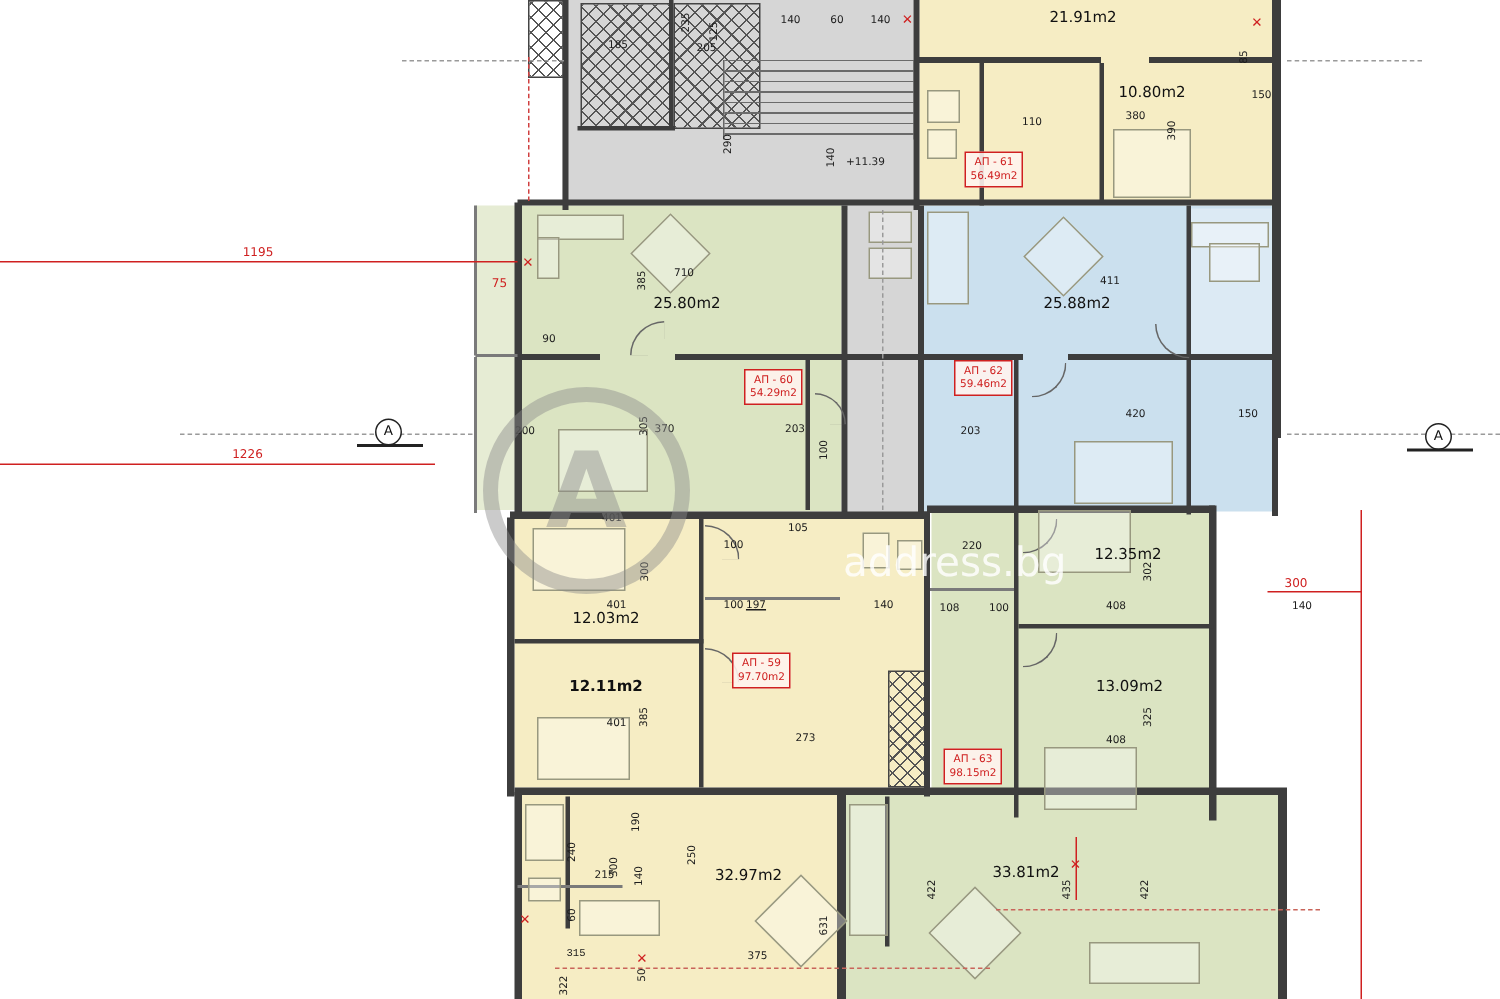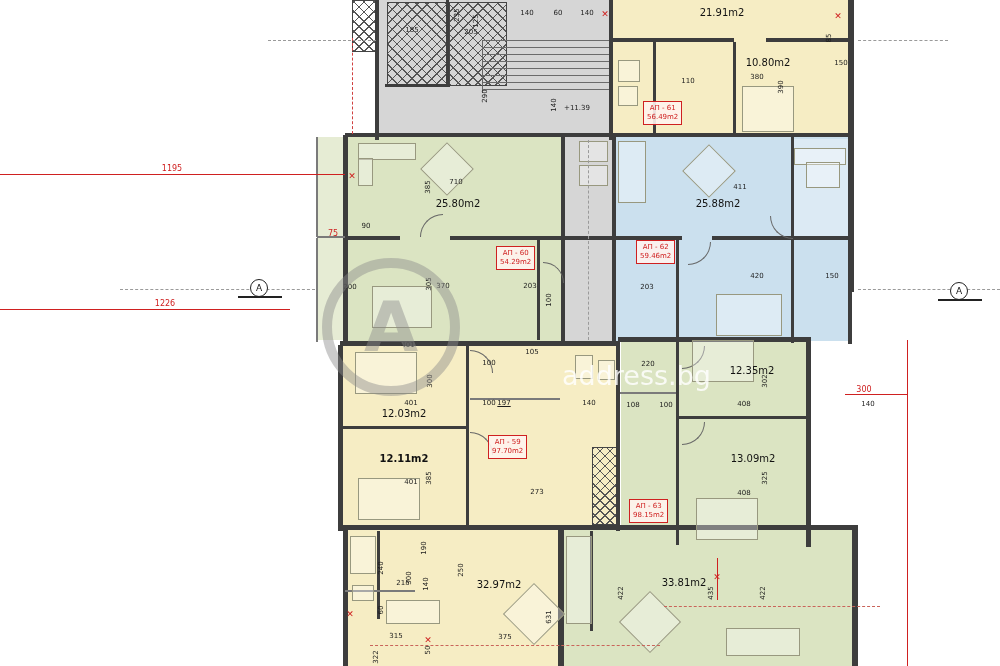--- a/index.html
+++ b/index.html
@@ -218,31 +218,31 @@
       <span class="dim" style="left: 744px; top: 493px;">408</span>
       <span class="dim v" style="left: 765px; top: 478px;">325</span>
       <span class="dim" style="left: 868px; top: 404px;">140</span>
       <span class="dim v" style="left: 424px; top: 548px;">190</span>
       <span class="dim v" style="left: 381px; top: 568px;">240</span>
       <span class="dim" style="left: 403px; top: 583px;">215</span>
       <span class="dim v" style="left: 409px; top: 578px;">300</span>
       <span class="dim v" style="left: 426px; top: 584px;">140</span>
       <span class="dim v" style="left: 461px; top: 570px;">250</span>
       <span class="dim v" style="left: 381px; top: 610px;">60</span>
-      <span class="dim" style="left: 396px; top: 636px;">315</span>
+      <span class="dim" style="left: 384px; top: 636px; font-family: Liberation Mono, monospace;">315</span>
       <span class="dim v" style="left: 428px; top: 650px;">50</span>
       <span class="dim" style="left: 505px; top: 637px;">375</span>
       <span class="dim v" style="left: 549px; top: 617px;">631</span>
       <span class="dim v" style="left: 376px; top: 657px;">322</span>
       <span class="dim v" style="left: 621px; top: 593px;">422</span>
       <span class="dim v" style="left: 711px; top: 593px;">435</span>
       <span class="dim v" style="left: 763px; top: 593px;">422</span>
       <span class="dim red" style="left: 172px; top: 168px;">1195</span>
       <span class="dim red" style="left: 165px; top: 303px;">1226</span>
-      <span class="dim red" style="left: 333px; top: 189px; margin-top: 44px;">75</span>
+      <span class="dim red" style="left: 333px; top: 189px;">75</span>
       <span class="dim red" style="left: 864px; top: 389px;">300</span>
     </div>
   <div id="rooms-layer">
       <span class="room-label" style="left: 722px; top: 12px;">21.91m2</span>
       <span class="room-label" style="left: 768px; top: 62px;">10.80m2</span>
       <span class="room-label" style="left: 458px; top: 203px;">25.80m2</span>
       <span class="room-label" style="left: 718px; top: 203px;">25.88m2</span>
       <span class="room-label" style="left: 404px; top: 413px;">12.03m2</span>
       <span class="room-label" style="left: 404px; top: 458px; font-weight: bold;">12.11m2</span>
       <span class="room-label" style="left: 752px; top: 370px;">12.35m2</span>

